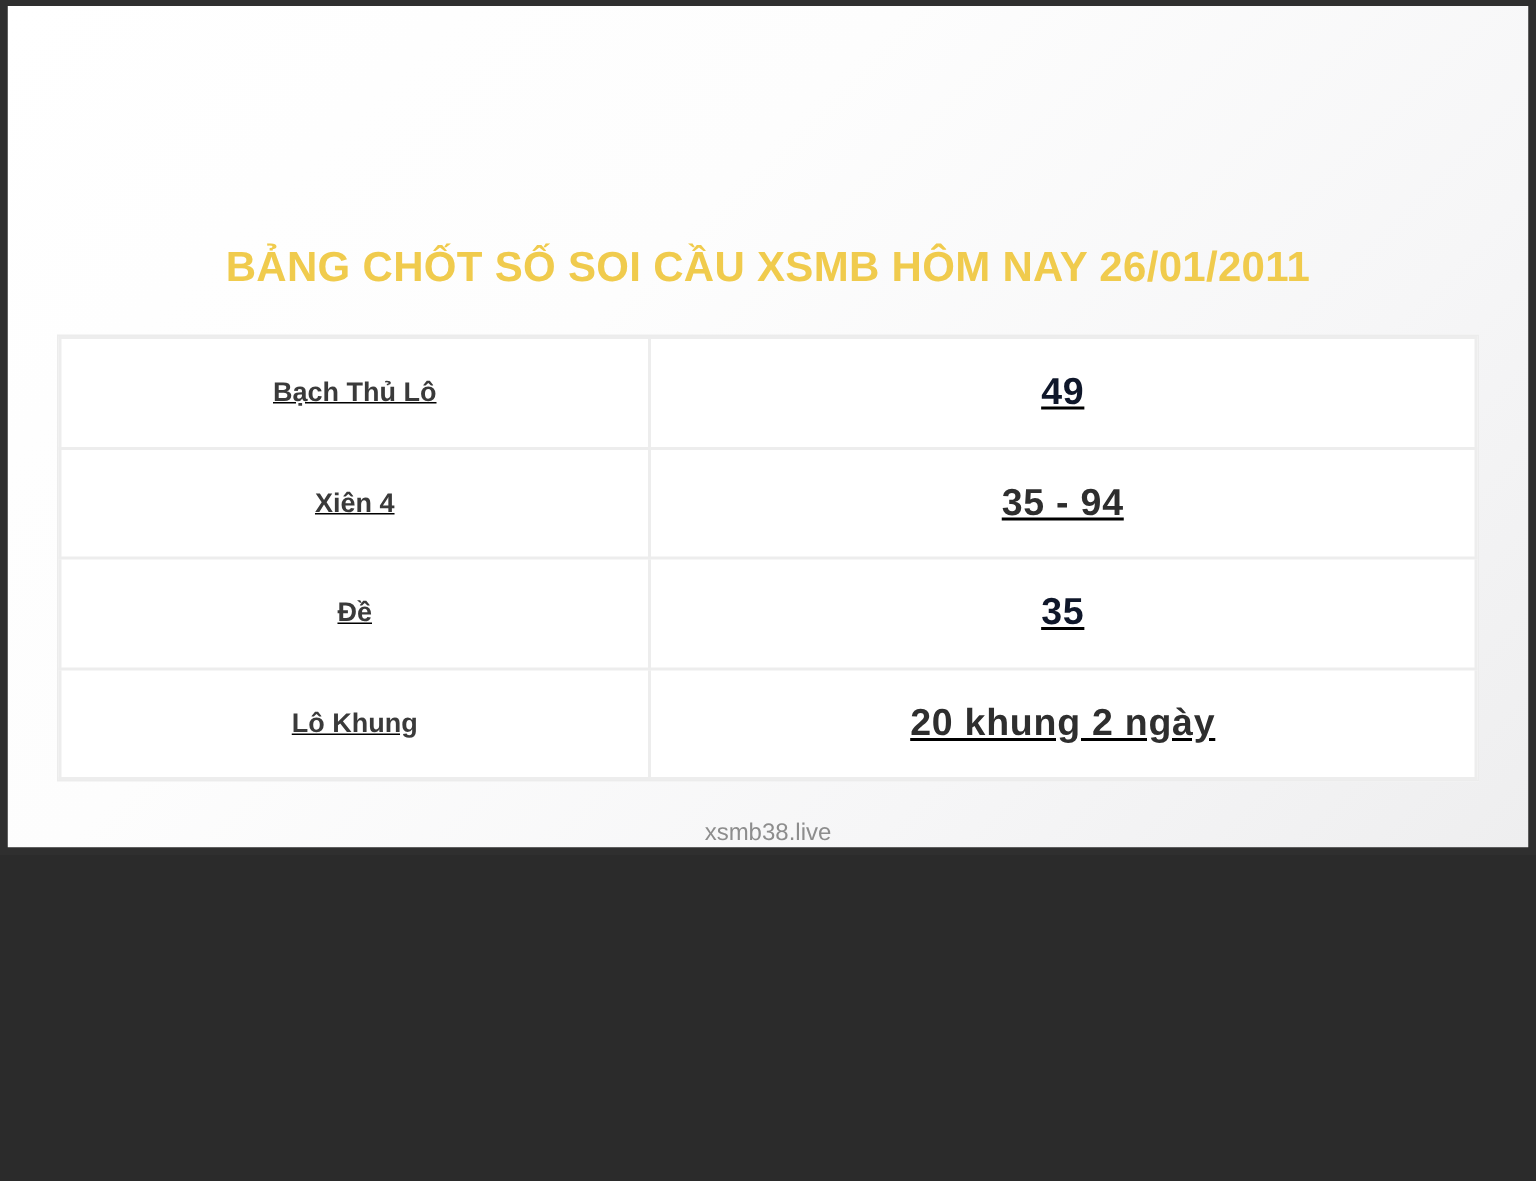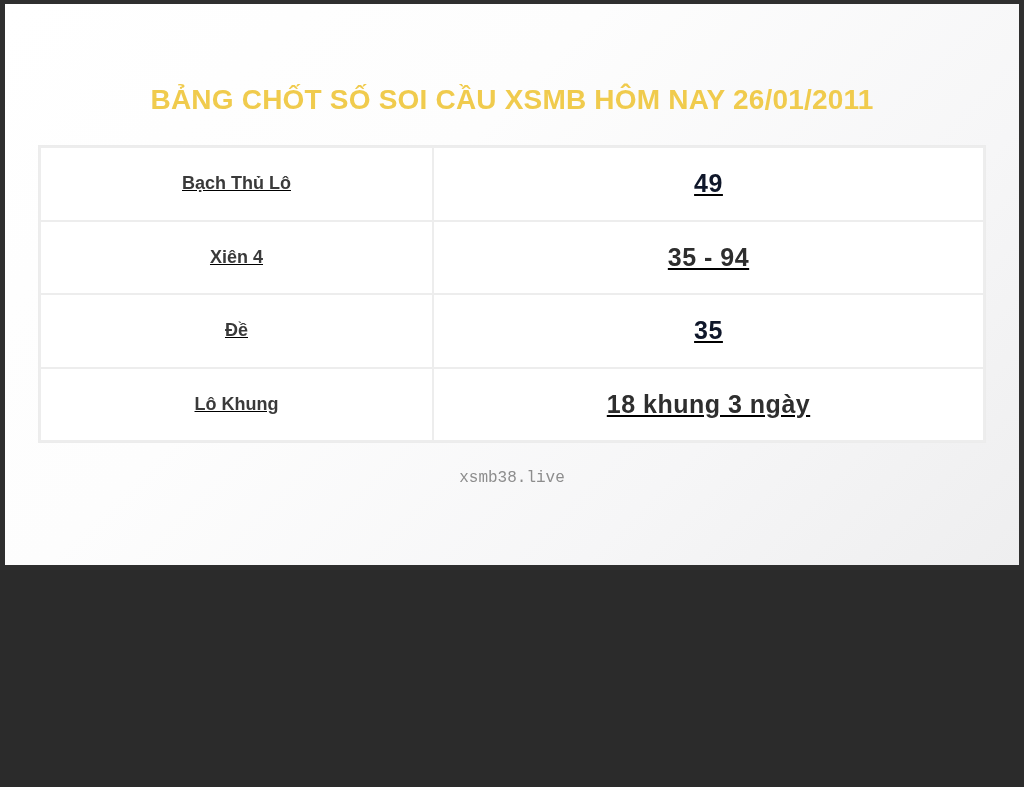--- a/index.html
+++ b/index.html
@@ -20,20 +20,21 @@
     width: 1024px;
     height: 570px;
     border-left: 5px solid #2f2f2f;
     border-top: 4px solid #2f2f2f;
     border-right: 5px solid #2f2f2f;
     border-bottom: 5px solid #2f2f2f;
     background: linear-gradient(135deg, #ffffff 0%, #fdfdfd 38%, #f6f6f7 72%, #eeeeef 100%);
     display: flex;
     flex-direction: column;
     align-items: center;
+    justify-content: flex-end;
   }
 
   .title {
     margin-top: 80px;
     font-size: 28px;
     font-weight: 700;
     letter-spacing: 0.2px;
     color: #f0cb4d;
     text-align: center;
     line-height: 1.15;
@@ -84,21 +85,20 @@
   table.board td.value-cell.accent {
     color: #0f172a;
   }
 
   .footer {
     margin-top: 26px;
     font-size: 16px;
     color: #8d8d8d;
     font-weight: 400;
     text-align: center;
-    font-family: Liberation Mono, monospace;
   }
 </style>
 </head>
 <body>
 
 <div class="page">
 
   <div class="title">BẢNG CHỐT SỐ SOI CẦU XSMB HÔM NAY 26/01/2011</div>
 
   <div class="table-wrap">
@@ -111,21 +111,21 @@
           <tr>
             <td class="label-cell">Xiên 4</td>
             <td class="value-cell">35 - 94</td>
           </tr>
           <tr>
             <td class="label-cell">Đề</td>
             <td class="value-cell accent">35</td>
           </tr>
           <tr>
             <td class="label-cell">Lô Khung</td>
-            <td class="value-cell">18 khung 3 ngày</td>
+            <td class="value-cell">20 khung 2 ngày</td>
           </tr>
         </tbody>
     </table>
   </div>
 
   <div class="footer">xsmb38.live</div>
 
 </div>
 
 </body></html>

